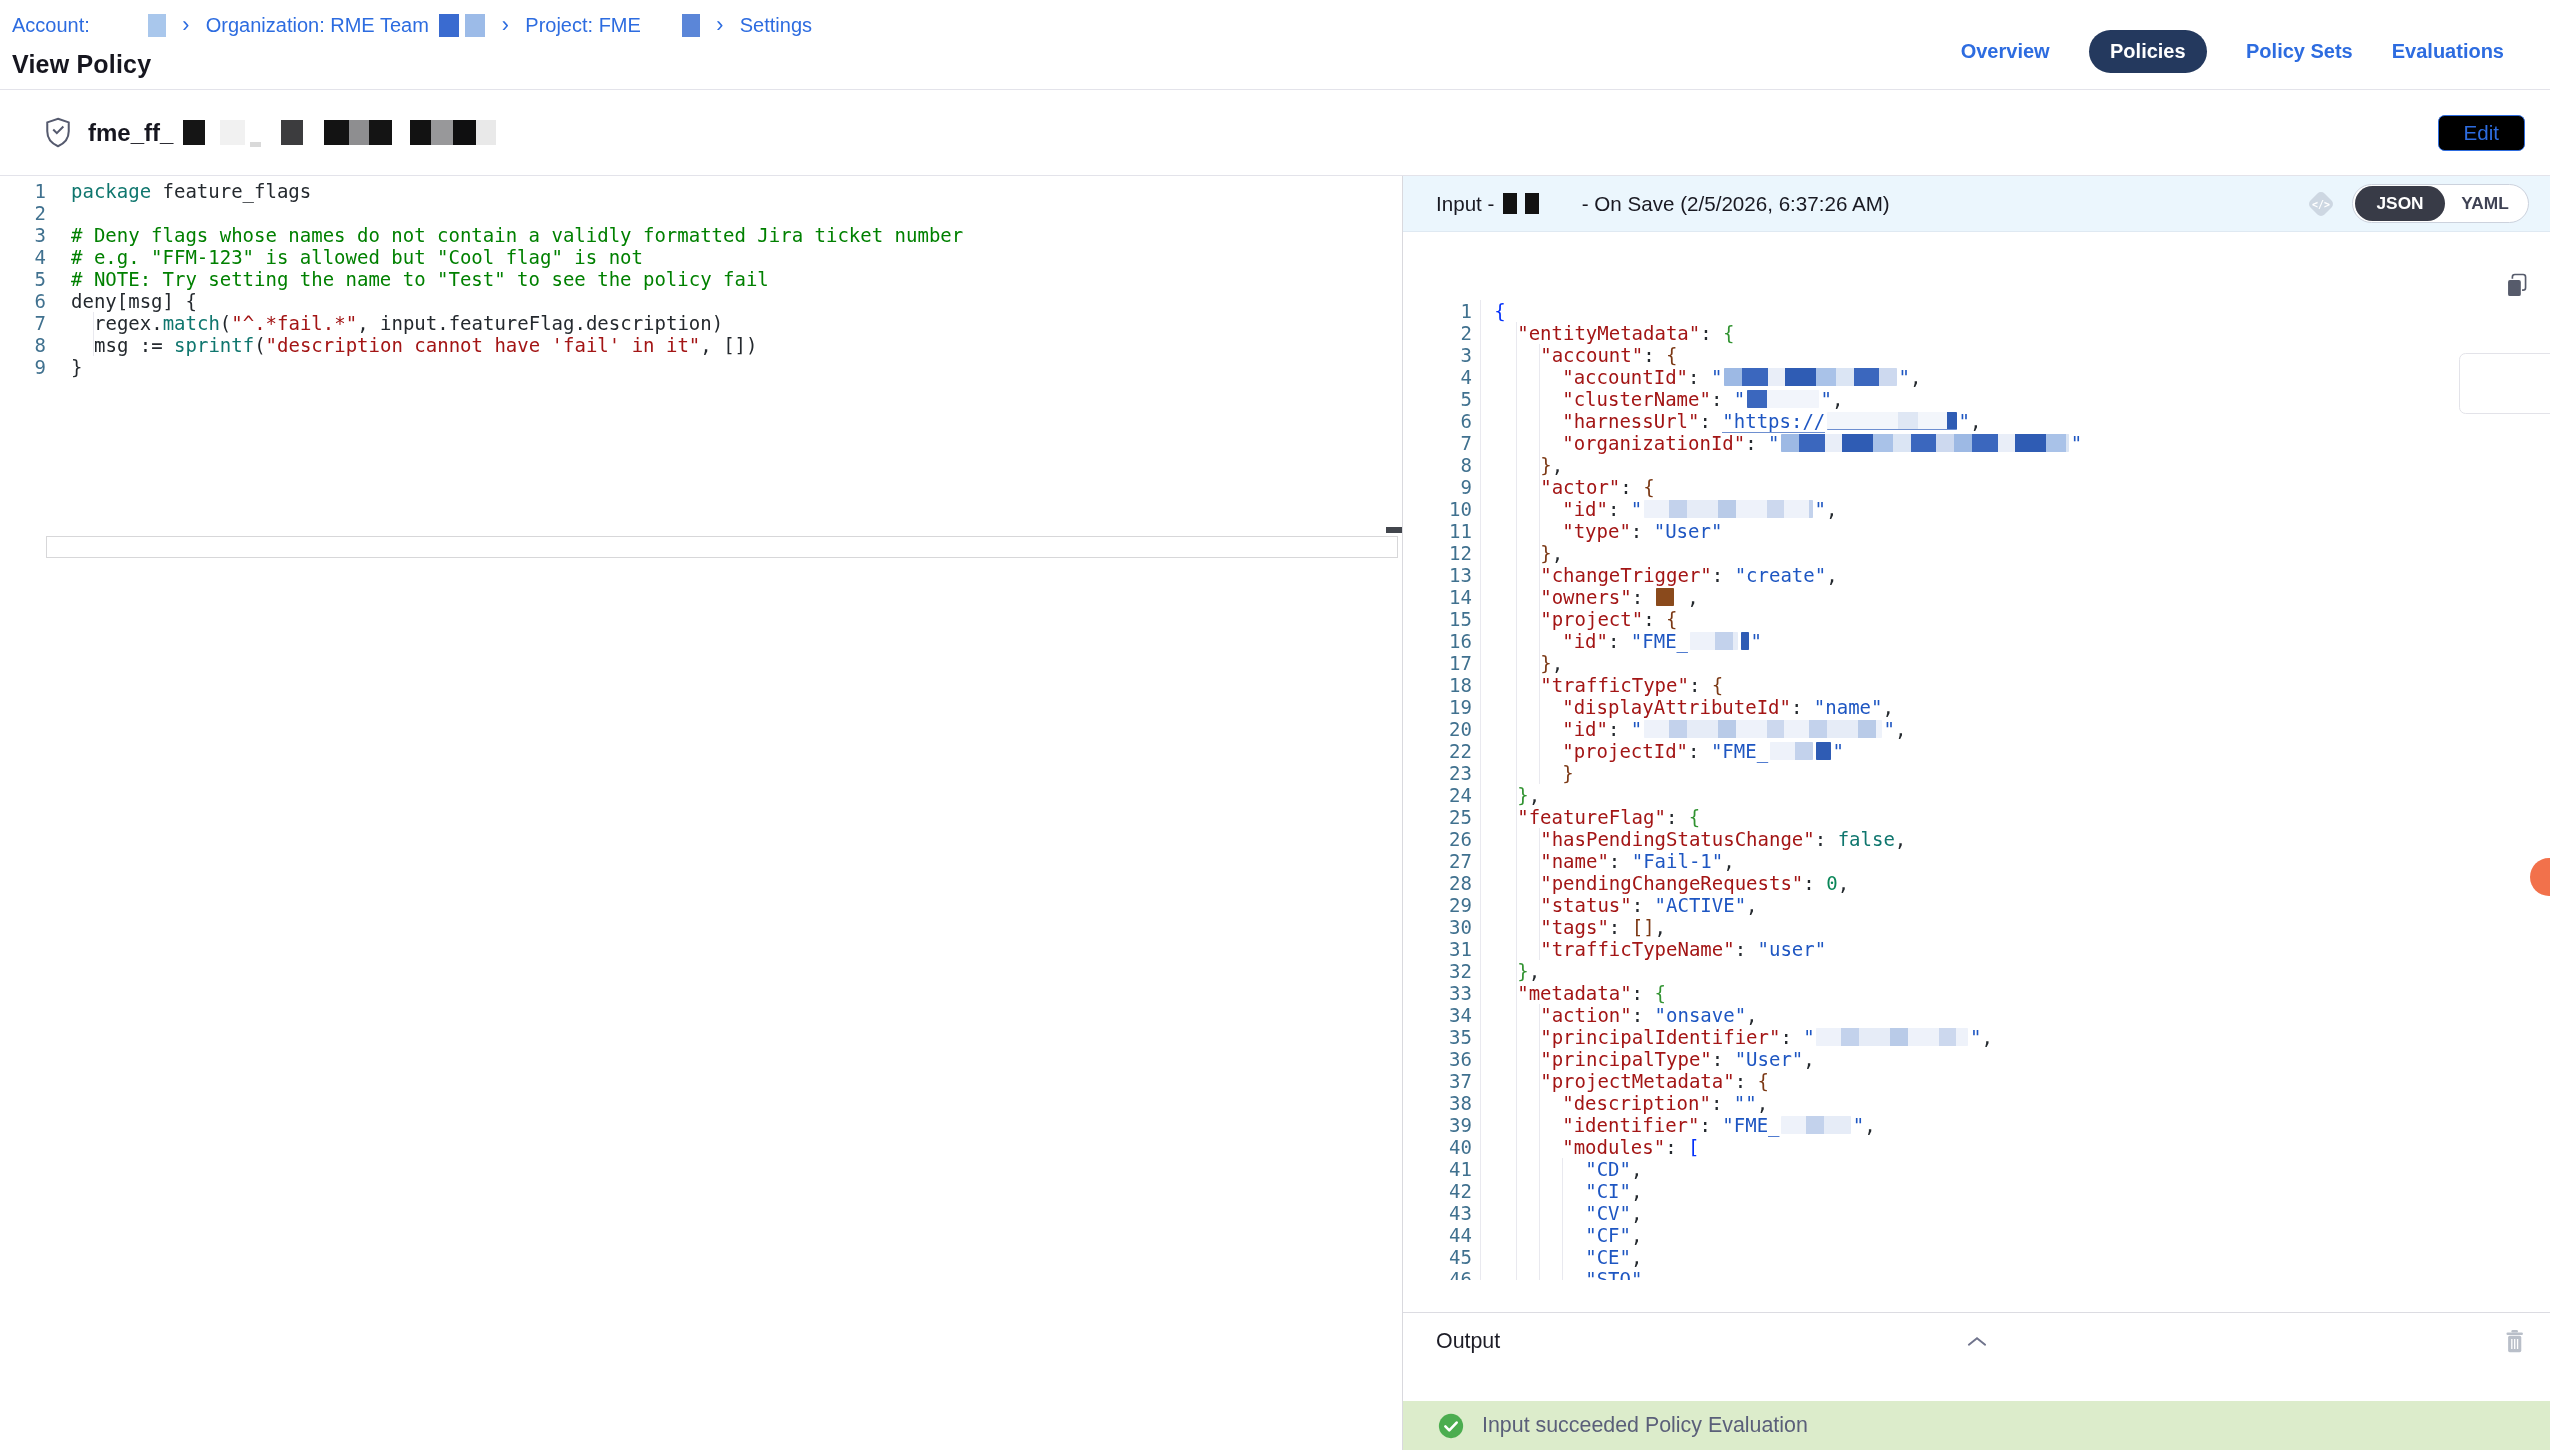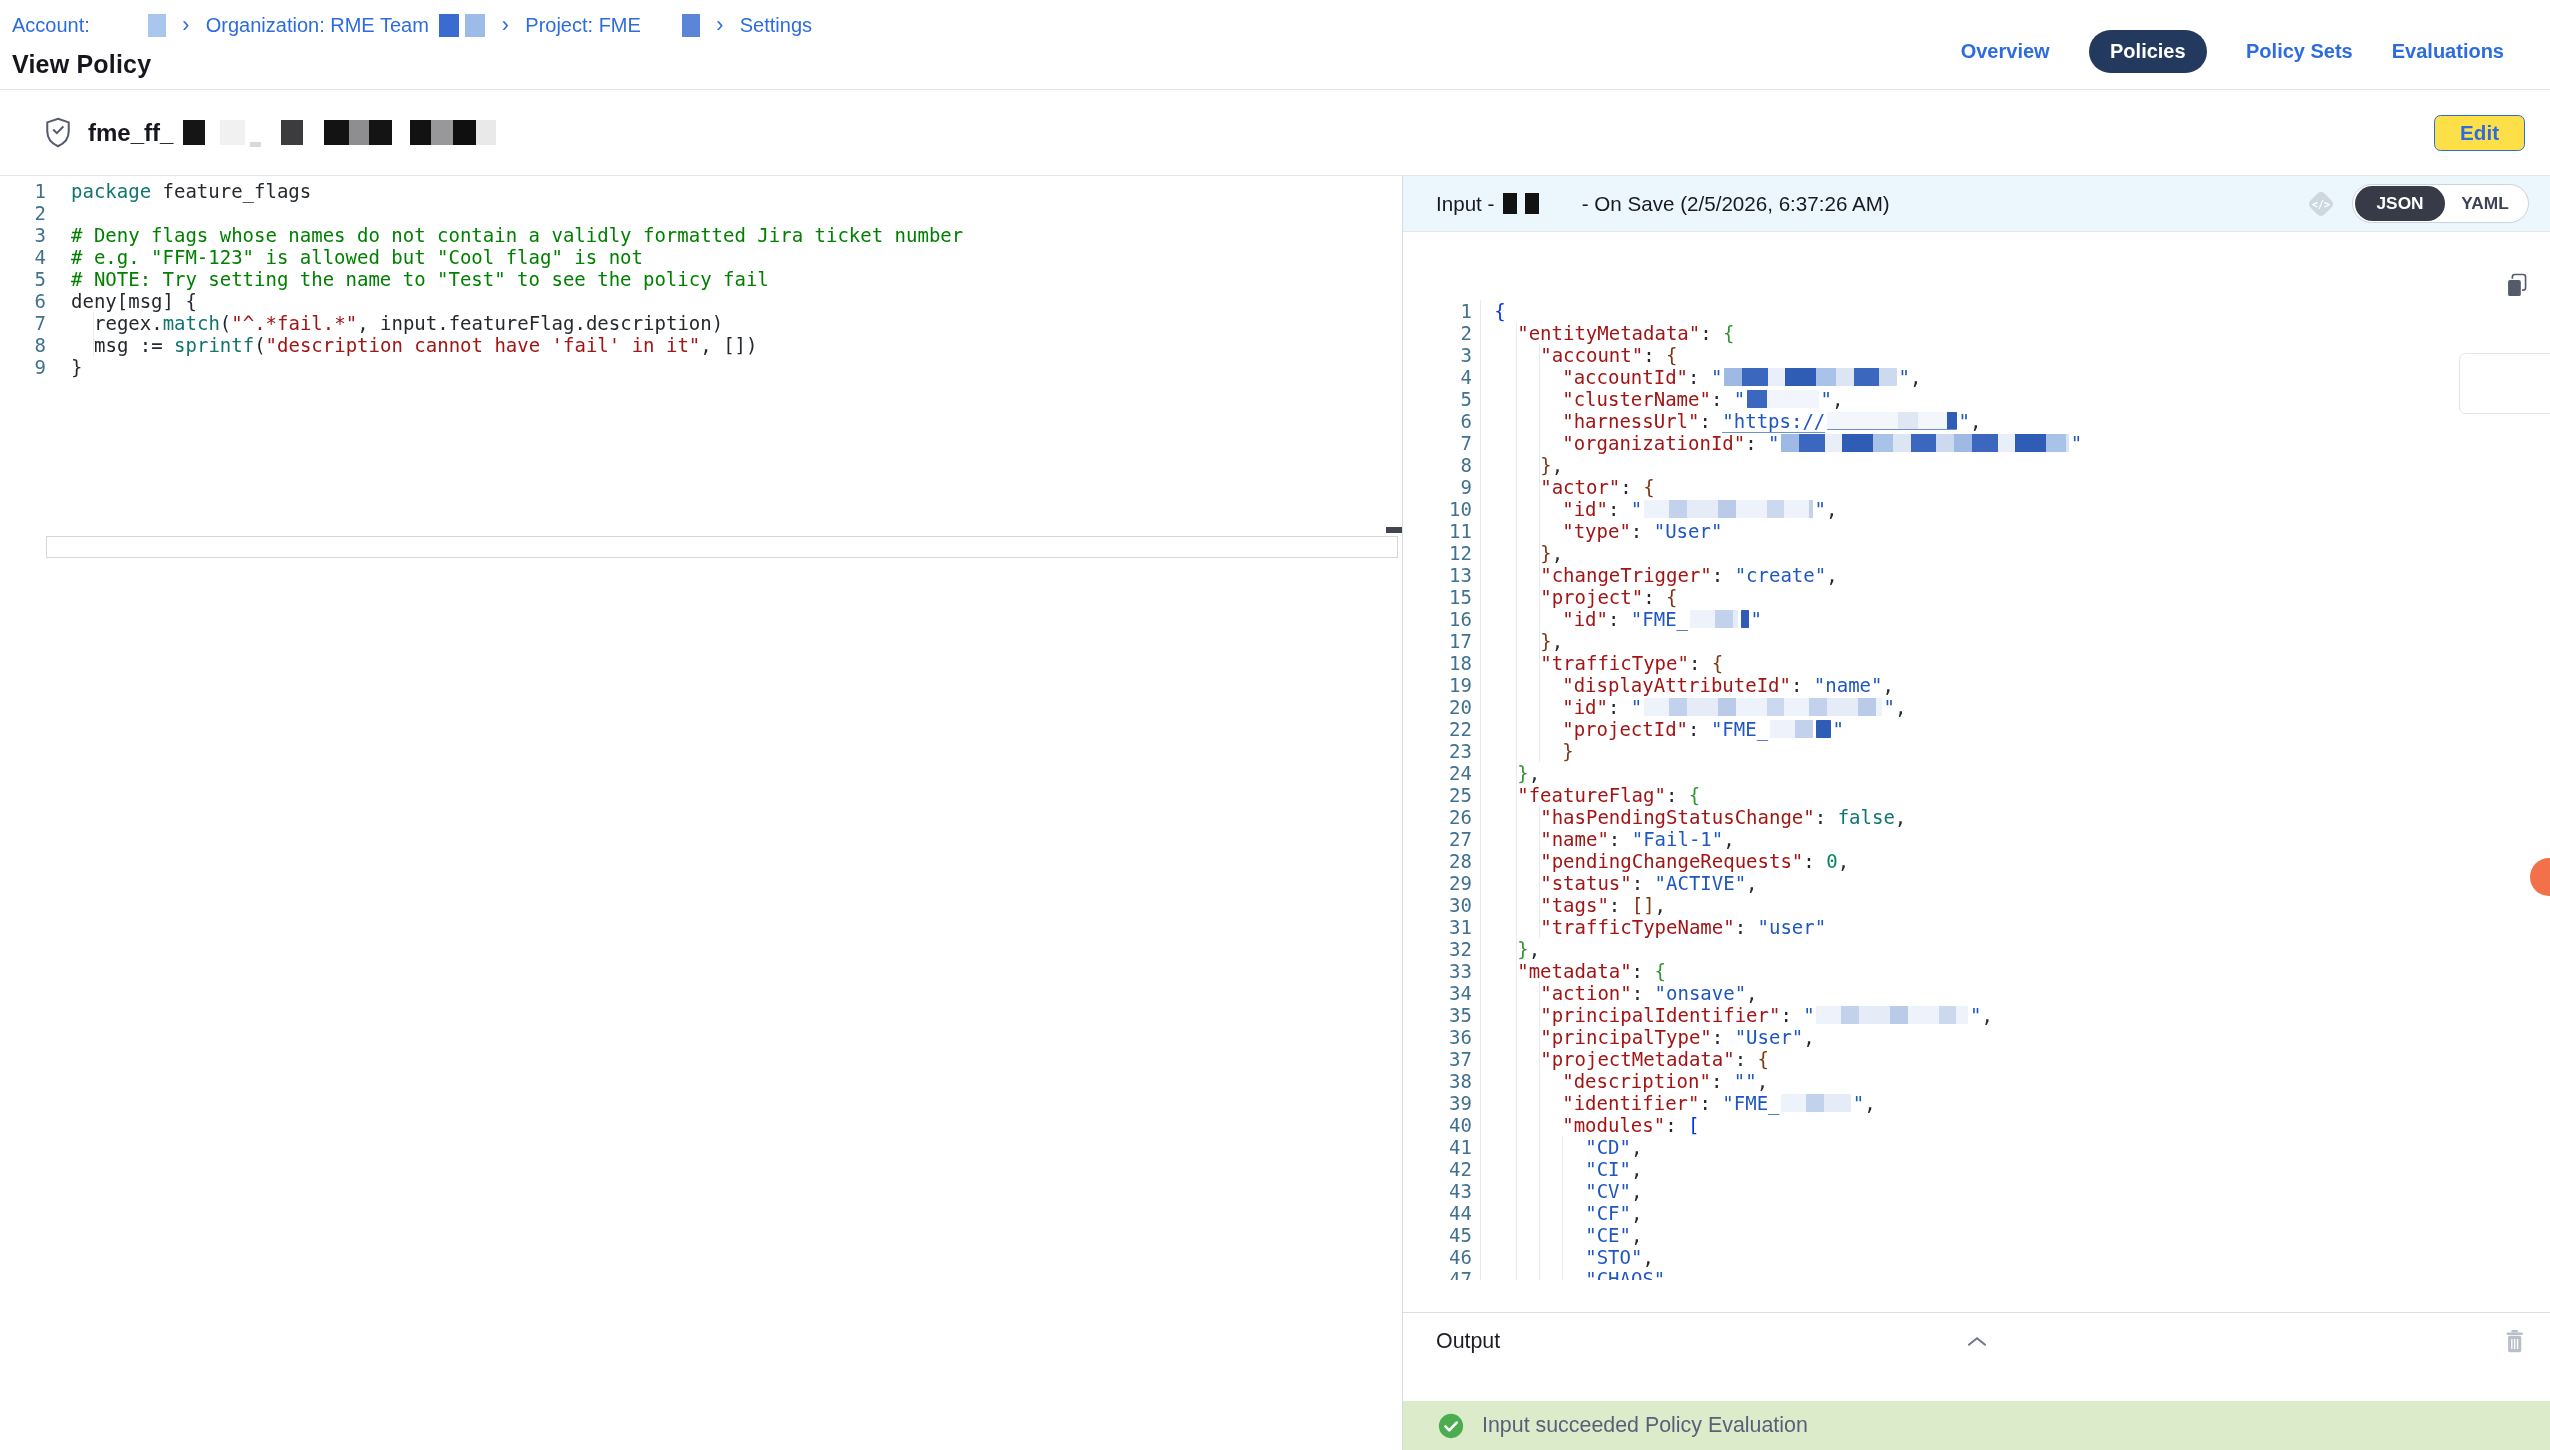--- a/index.html
+++ b/index.html
@@ -18,21 +18,21 @@
   .tabs { display:flex; align-items:center; gap:39px; margin-top:15px; height:46px; }
   .tab { color:#2d6ce0; font-size:20px; font-weight:600; text-decoration:none; cursor:pointer; }
   .tab.active { background:#24395e; color:#fff; border-radius:23px; padding:10px 21.4px; }
 
   
   .toolbar { height:86px; border-bottom:0.8px solid #e3e3ea; display:flex; align-items:center;
              justify-content:space-between; padding:0 25px 0 43px; }
   .toolbar-left { display:flex; align-items:center; gap:15px; }
   .policy-name { font-size:24px; font-weight:700; color:#16161f; display:flex; align-items:center; }
   .nb { display:inline-block; height:25px; vertical-align:middle; }
-  .edit-btn { font-size:20.6px; font-weight:700; color:#2d6ce0; background:#fde047; border:1.6px solid #2d6ce0;
+  .edit-btn { font-size:20.6px; font-weight:400; color:#2d6ce0; background:#000000; border:1.6px solid #2d6ce0;
               border-radius:6.6px; padding:5px 25px; height:36px; cursor:pointer;
               font-family:"Liberation Sans", sans-serif; }
 
   
   .main { display:flex; height:1274px; }
   .editor-left { width:1403px; border-right:0.8px solid #d9d9de; position:relative; padding-top:4.1px;
                  font-family:"DejaVu Sans Mono", monospace; font-size:19px; line-height:22px;
                  overflow:hidden; background:#fff; }
   .panel-right { flex:1; min-width:0; display:flex; flex-direction:column; position:relative;gap:32px; }
 
@@ -205,20 +205,21 @@
             <div class="cl"><span class="ln">4</span><span class="cb"><span class="guides" style="width: 68px;"></span><span class="tk-key">"accountId"</span><span class="tk-p">: </span><span class="tk-val">"</span><span class="redact rm-blue" style="width: 173px;"></span><span class="tk-val">"</span><span class="tk-p">,</span></span></div>
             <div class="cl"><span class="ln">5</span><span class="cb"><span class="guides" style="width: 68px;"></span><span class="tk-key">"clusterName"</span><span class="tk-p">: </span><span class="tk-val">"</span><span class="redact rm-half" style="width: 72px;"></span><span class="tk-val">"</span><span class="tk-p">,</span></span></div>
             <div class="cl"><span class="ln">6</span><span class="cb"><span class="guides" style="width: 68px;"></span><span class="tk-key">"harnessUrl"</span><span class="tk-p">: </span><span class="tk-u">"https://</span><span class="redact rd-underline" style="width: 130px;"></span><span class="tk-val">"</span><span class="tk-p">,</span></span></div>
             <div class="cl"><span class="ln">7</span><span class="cb"><span class="guides" style="width: 68px;"></span><span class="tk-key">"organizationId"</span><span class="tk-p">: </span><span class="tk-val">"</span><span class="redact rm-blue" style="width: 288px;"></span><span class="tk-val">"</span></span></div>
             <div class="cl"><span class="ln">8</span><span class="cb"><span class="guides" style="width: 46px;"></span><span class="tk-b3">}</span><span class="tk-p">,</span></span></div>
             <div class="cl"><span class="ln">9</span><span class="cb"><span class="guides" style="width: 46px;"></span><span class="tk-key">"actor"</span><span class="tk-p">: </span><span class="tk-b3">{</span></span></div>
             <div class="cl"><span class="ln">10</span><span class="cb"><span class="guides" style="width: 68px;"></span><span class="tk-key">"id"</span><span class="tk-p">: </span><span class="tk-val">"</span><span class="redact rm-pale" style="width: 169px;"></span><span class="tk-val">"</span><span class="tk-p">,</span></span></div>
             <div class="cl"><span class="ln">11</span><span class="cb"><span class="guides" style="width: 68px;"></span><span class="tk-key">"type"</span><span class="tk-p">: </span><span class="tk-val">"User"</span></span></div>
             <div class="cl"><span class="ln">12</span><span class="cb"><span class="guides" style="width: 46px;"></span><span class="tk-b3">}</span><span class="tk-p">,</span></span></div>
             <div class="cl"><span class="ln">13</span><span class="cb"><span class="guides" style="width: 46px;"></span><span class="tk-key">"changeTrigger"</span><span class="tk-p">: </span><span class="tk-val">"create"</span><span class="tk-p">,</span></span></div>
+            <div class="cl"><span class="ln">14</span><span class="cb"><span class="guides" style="width: 46px;"></span><span class="tk-key">"owners"</span><span class="tk-p">: </span><span class="redact rd-brown" style="width: 18px;"></span><span class="tk-p"> ,</span></span></div>
             <div class="cl"><span class="ln">15</span><span class="cb"><span class="guides" style="width: 46px;"></span><span class="tk-key">"project"</span><span class="tk-p">: </span><span class="tk-b3">{</span></span></div>
             <div class="cl"><span class="ln">16</span><span class="cb"><span class="guides" style="width: 68px;"></span><span class="tk-key">"id"</span><span class="tk-p">: </span><span class="tk-val">"FME_</span><span class="redact rm-pale" style="width: 48px;"></span><span class="redact rd-bluedark" style="width: 8.2px;"></span><span class="tk-val">"</span></span></div>
             <div class="cl"><span class="ln">17</span><span class="cb"><span class="guides" style="width: 46px;"></span><span class="tk-b3">}</span><span class="tk-p">,</span></span></div>
             <div class="cl"><span class="ln">18</span><span class="cb"><span class="guides" style="width: 46px;"></span><span class="tk-key">"trafficType"</span><span class="tk-p">: </span><span class="tk-b3">{</span></span></div>
             <div class="cl"><span class="ln">19</span><span class="cb"><span class="guides" style="width: 68px;"></span><span class="tk-key">"displayAttributeId"</span><span class="tk-p">: </span><span class="tk-val">"name"</span><span class="tk-p">,</span></span></div>
             <div class="cl"><span class="ln">20</span><span class="cb"><span class="guides" style="width: 68px;"></span><span class="tk-key">"id"</span><span class="tk-p">: </span><span class="tk-val">"</span><span class="redact rm-pale" style="width: 238px;"></span><span class="tk-val">"</span><span class="tk-p">,</span></span></div>
             <div class="cl"><span class="ln">22</span><span class="cb"><span class="guides" style="width: 68px;"></span><span class="tk-key">"projectId"</span><span class="tk-p">: </span><span class="tk-val">"FME_</span><span class="redact rm-pale" style="width: 43px;"></span><span class="redact rd-bluedark" style="width: 15px;"></span><span class="tk-val">"</span></span></div>
             <div class="cl"><span class="ln">23</span><span class="cb"><span class="guides" style="width: 68px;"></span><span class="tk-b3">}</span></span></div>
             <div class="cl"><span class="ln">24</span><span class="cb"><span class="guides" style="width: 23px;"></span><span class="tk-b2">}</span><span class="tk-p">,</span></span></div>
             <div class="cl"><span class="ln">25</span><span class="cb"><span class="guides" style="width: 23px;"></span><span class="tk-key">"featureFlag"</span><span class="tk-p">: </span><span class="tk-b2">{</span></span></div>

